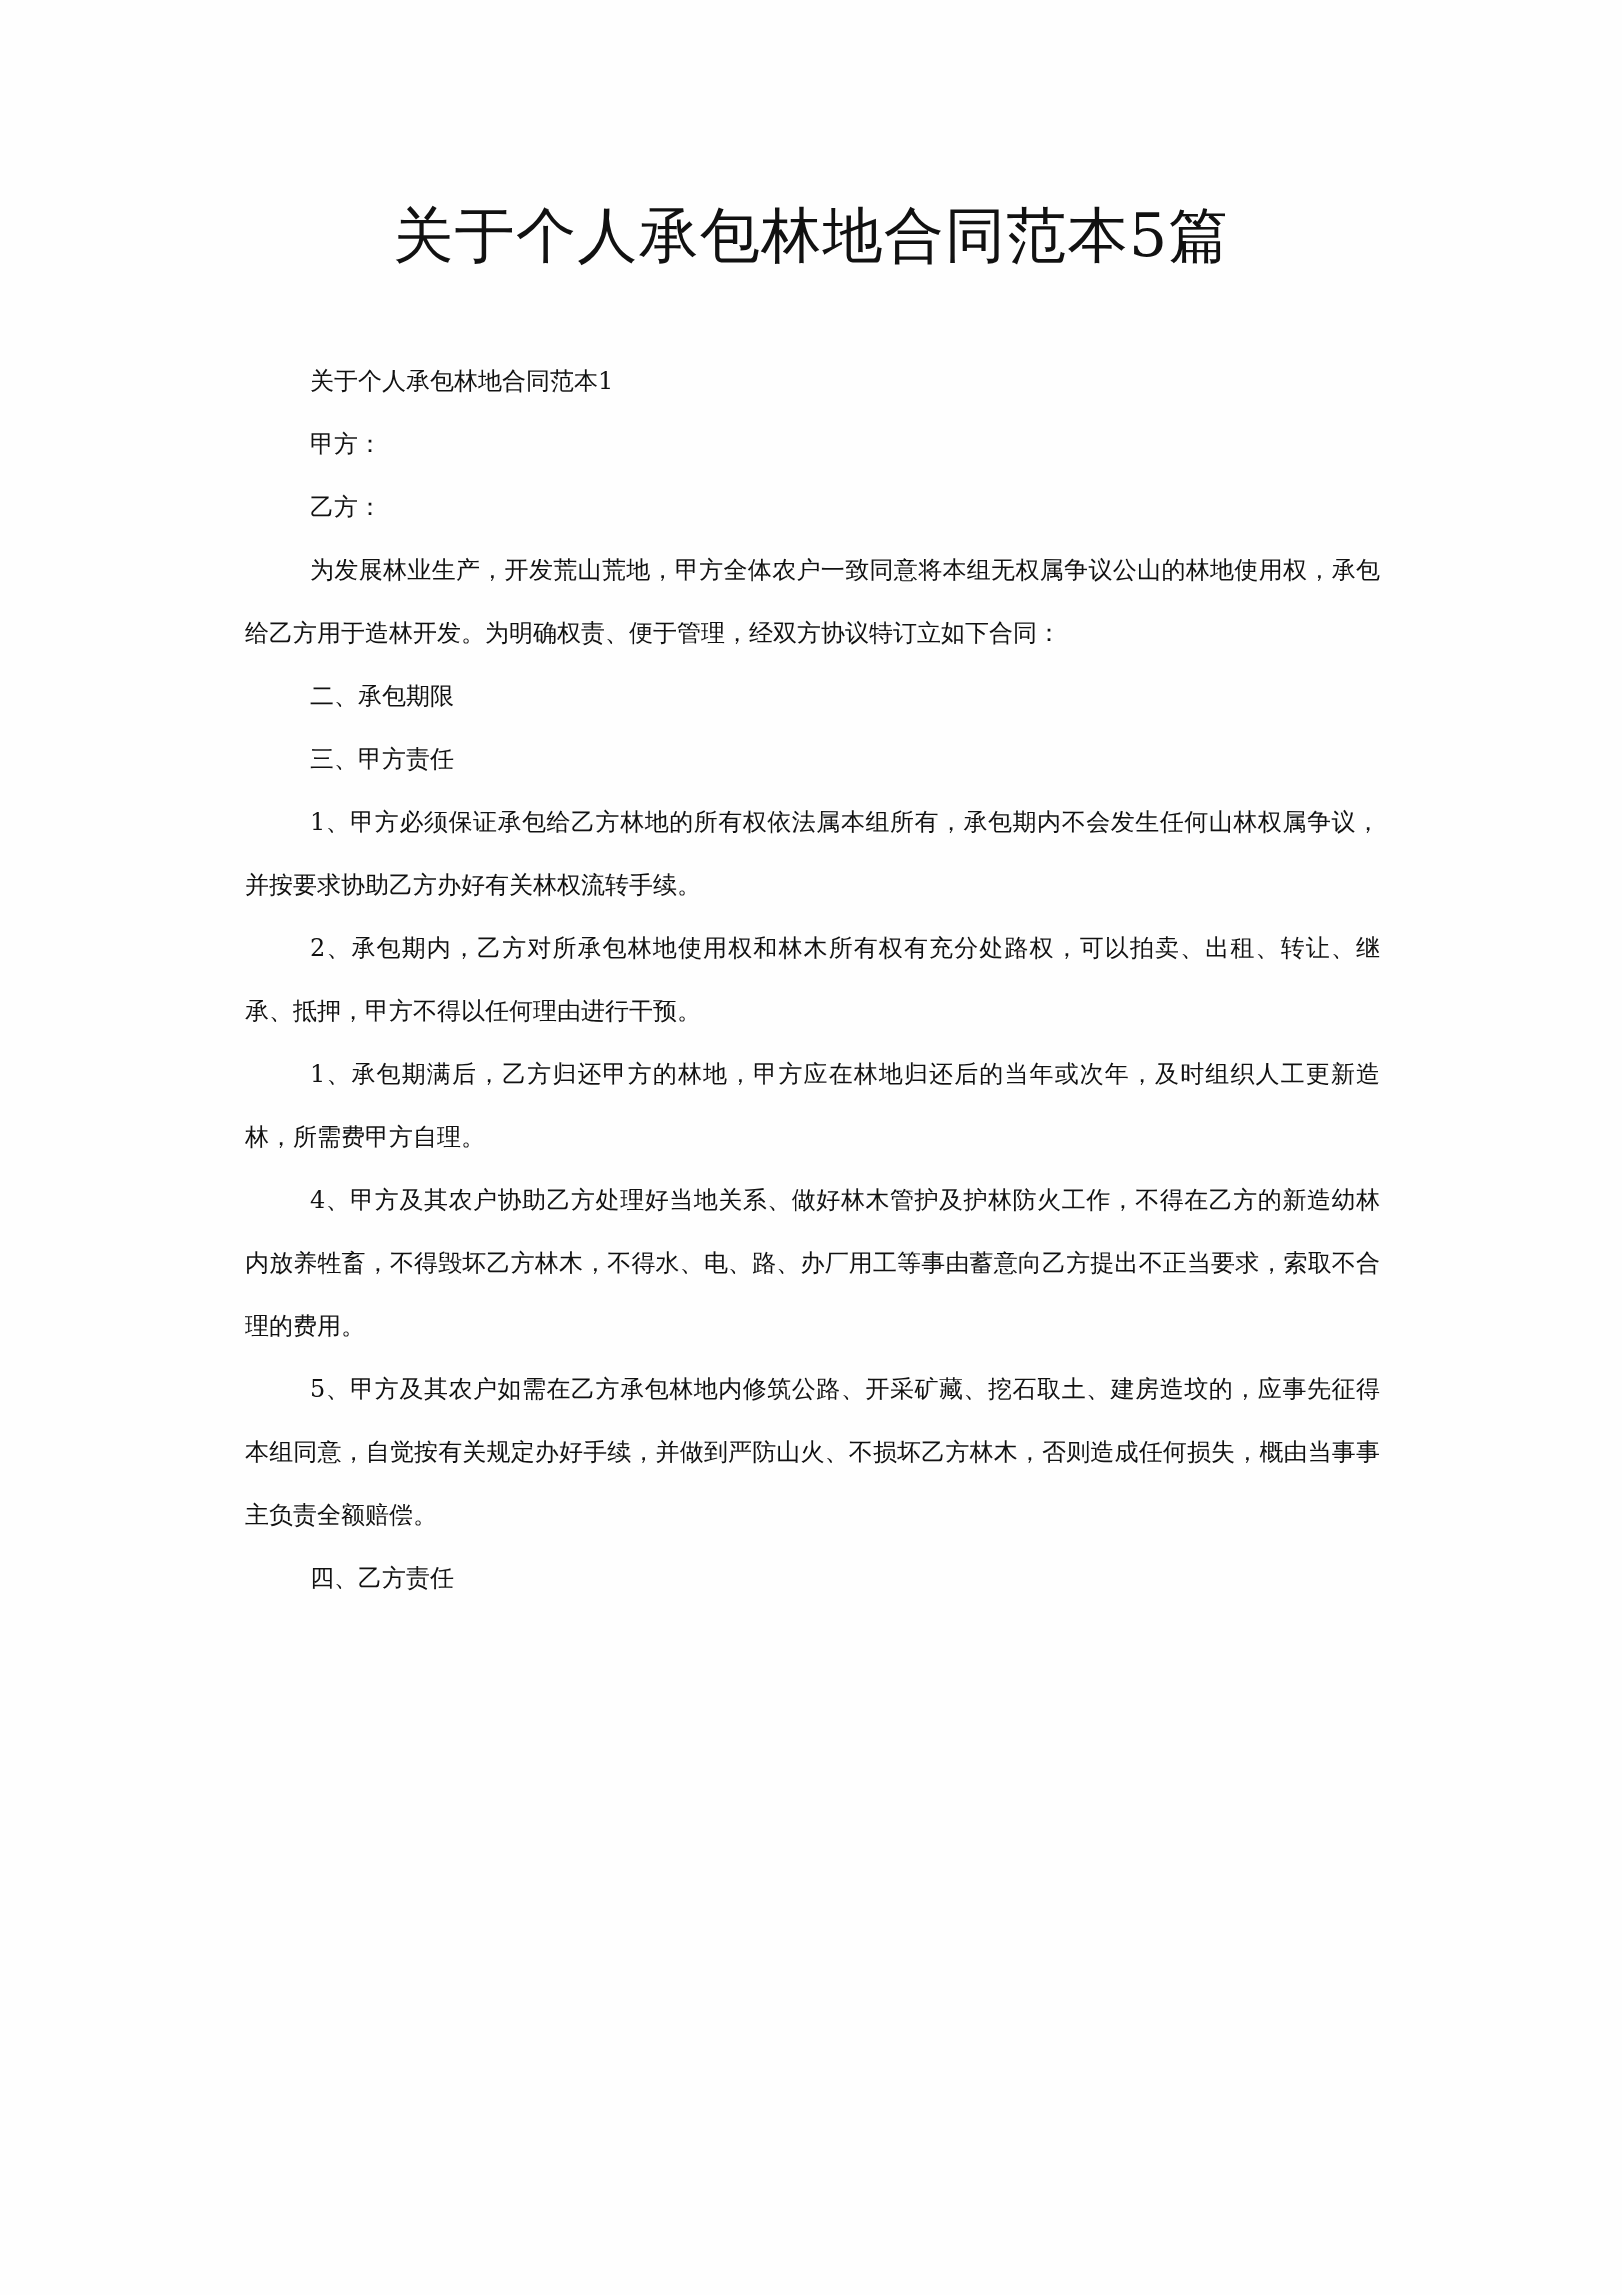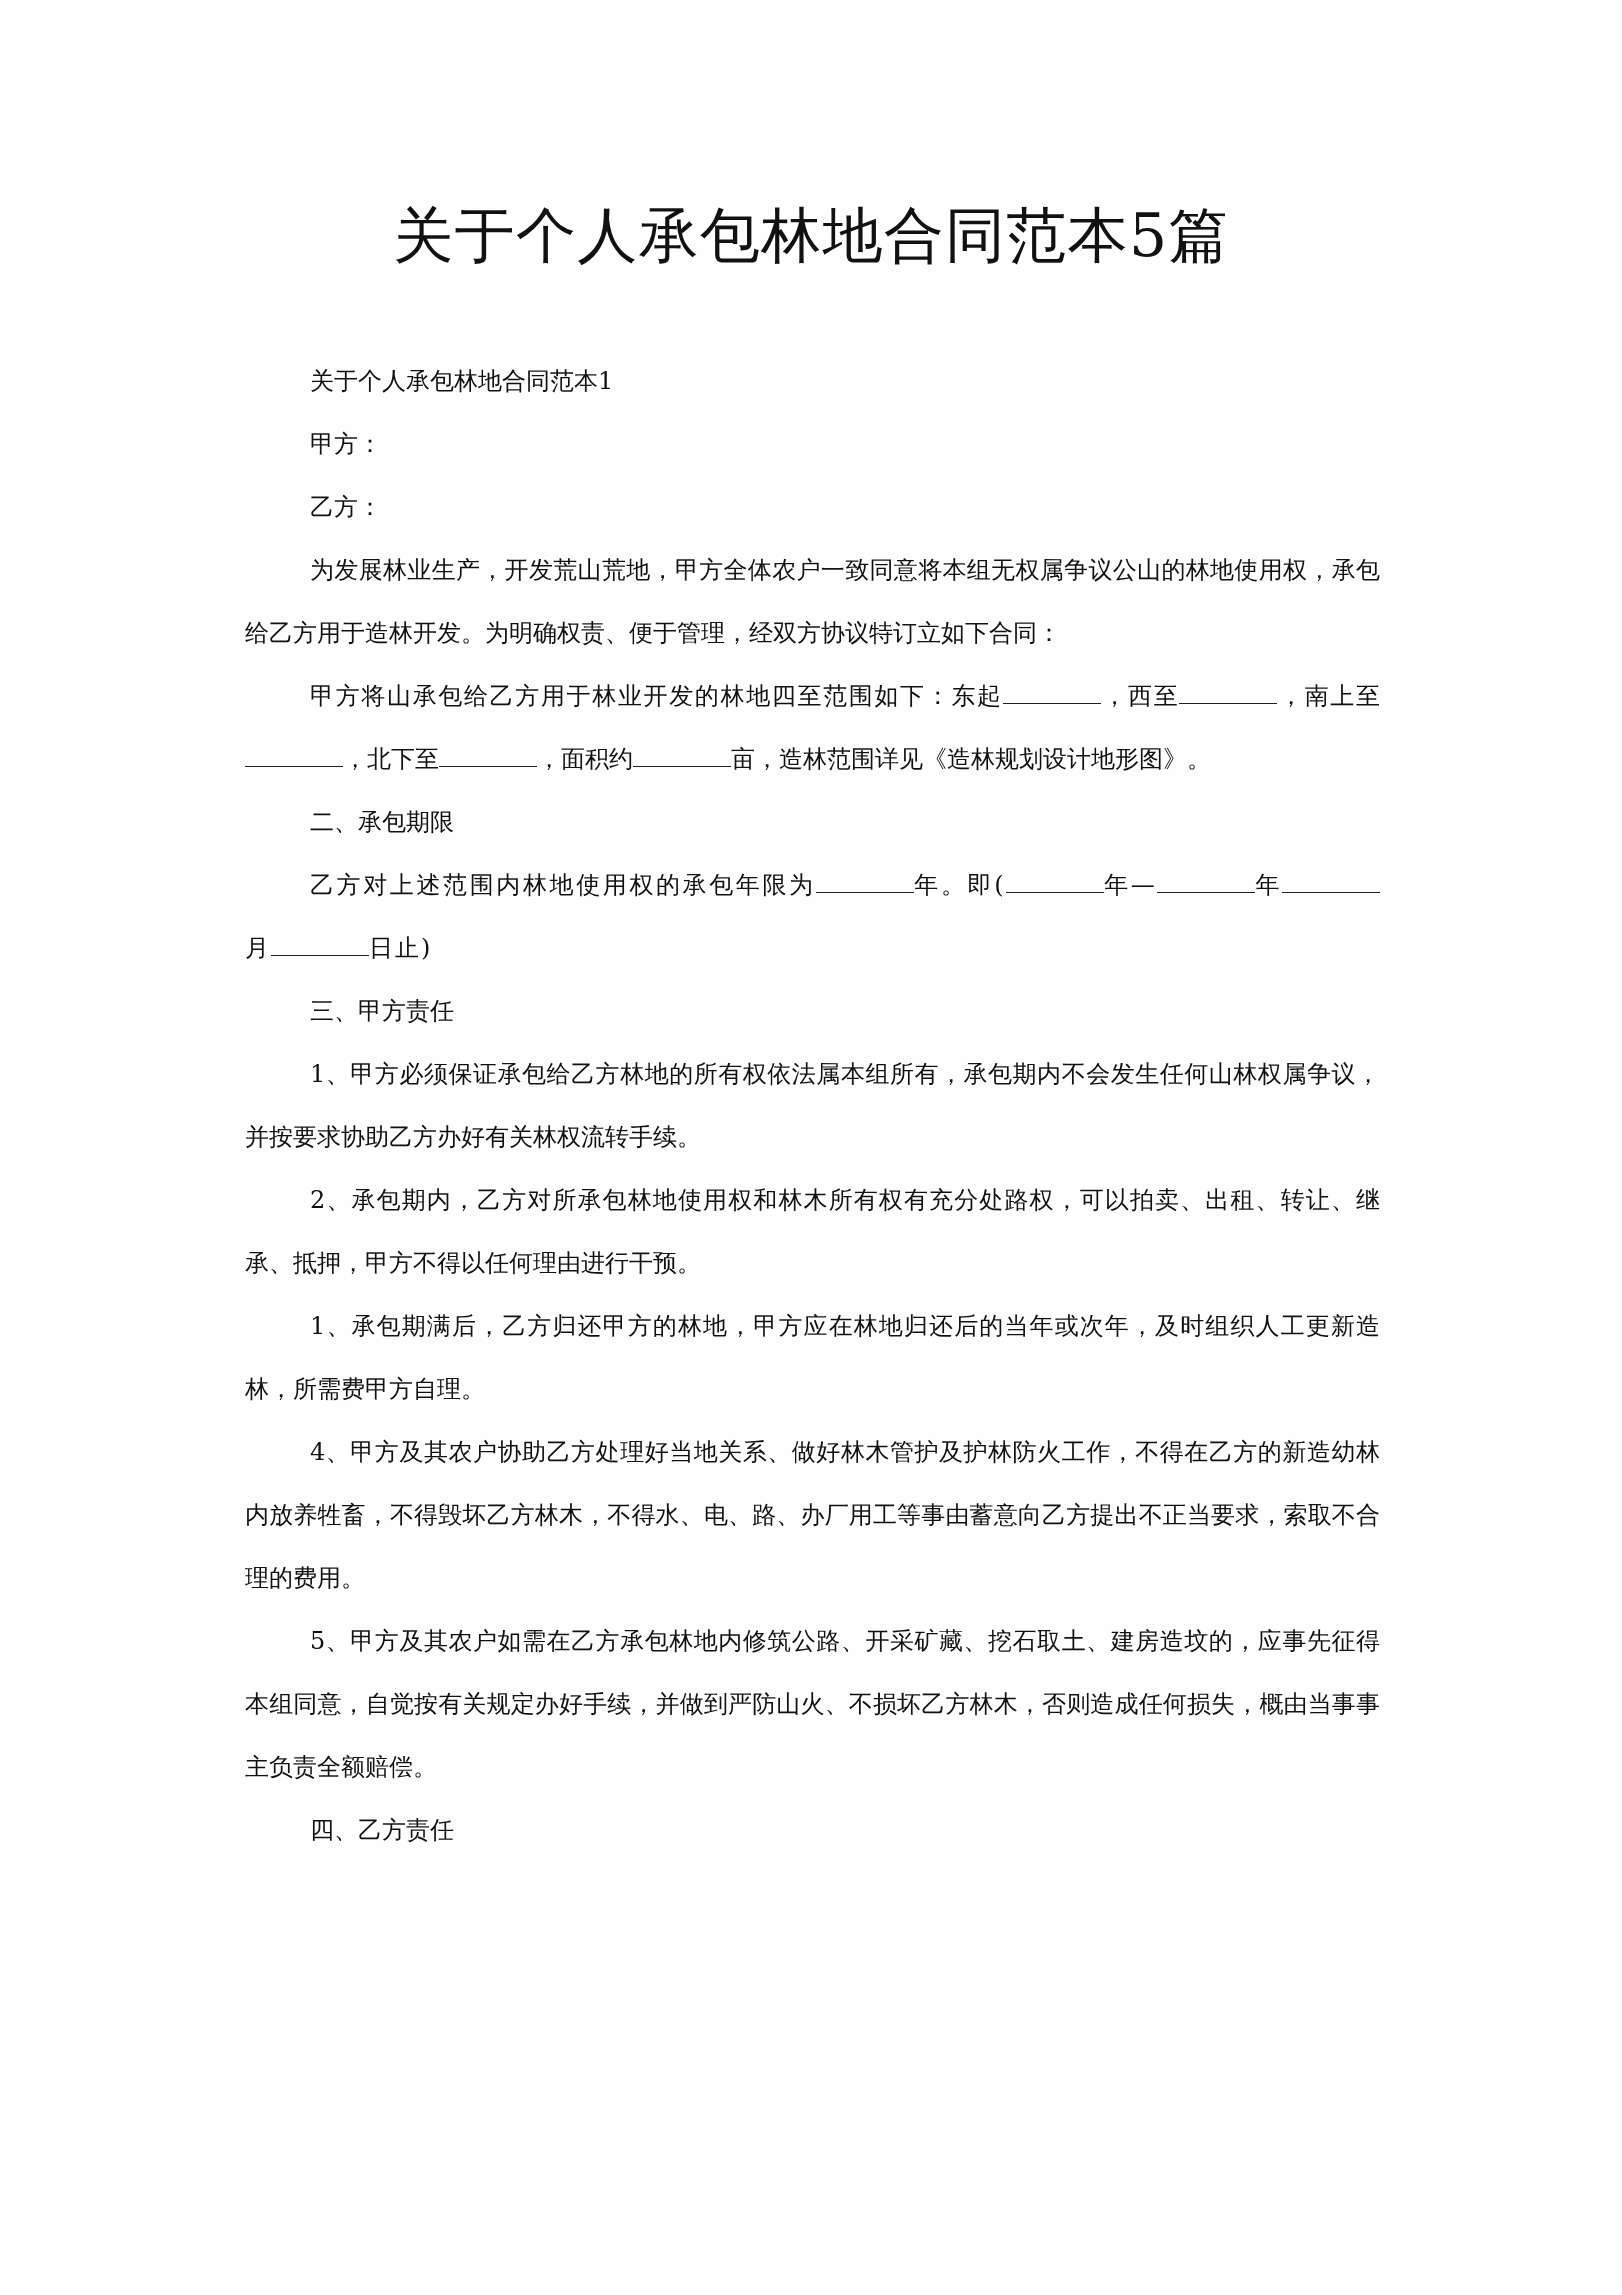--- a/index.html
+++ b/index.html
@@ -64,24 +64,22 @@
 
   <h1 class="title">关于个人承包林地合同范本5篇</h1>
 
   <div class="body">
 
     <p>关于个人承包林地合同范本1</p>
     <p>甲方：</p>
     <p>乙方：</p>
     <p>为发展林业生产，开发荒山荒地，甲方全体农户一致同意将本组无权属争议公山的林地使用权，承包给乙方用于造林开发。为明确权责、便于管理，经双方协议特订立如下合同：</p>
 
-    <p><span>甲方将山承包给乙方用于林业开发的林地四至范围如下：东起</span><span class="blank w"></span><span>，西至</span><span class="blank w"></span><span>，南上至</span><span class="blank w"></span><span>，北下至</span><span class="blank w"></span><span>，面积约</span><span class="blank w"></span><span>亩，造林范围详见《造林规划设计地形图》。</span></p>
 
     <p>二、承包期限</p>
-    <p style="letter-spacing:2px;"><span>乙方对上述范围内林地使用权的承包年限为</span><span class="blank w"></span><span>年。即(</span><span class="blank w"></span><span>年—</span><span class="blank w"></span><span>年</span><span class="blank w"></span><span>月</span><span class="blank w"></span><span>日止)</span></p>
 
     <p>三、甲方责任</p>
     <p>1、甲方必须保证承包给乙方林地的所有权依法属本组所有，承包期内不会发生任何山林权属争议，并按要求协助乙方办好有关林权流转手续。</p>
     <p>2、承包期内，乙方对所承包林地使用权和林木所有权有充分处路权，可以拍卖、出租、转让、继承、抵押，甲方不得以任何理由进行干预。</p>
     <p>1、承包期满后，乙方归还甲方的林地，甲方应在林地归还后的当年或次年，及时组织人工更新造林，所需费甲方自理。</p>
     <p>4、甲方及其农户协助乙方处理好当地关系、做好林木管护及护林防火工作，不得在乙方的新造幼林内放养牲畜，不得毁坏乙方林木，不得水、电、路、办厂用工等事由蓄意向乙方提出不正当要求，索取不合理的费用。</p>
     <p>5、甲方及其农户如需在乙方承包林地内修筑公路、开采矿藏、挖石取土、建房造坟的，应事先征得本组同意，自觉按有关规定办好手续，并做到严防山火、不损坏乙方林木，否则造成任何损失，概由当事事主负责全额赔偿。</p>
 
     <p>四、乙方责任</p>
 

